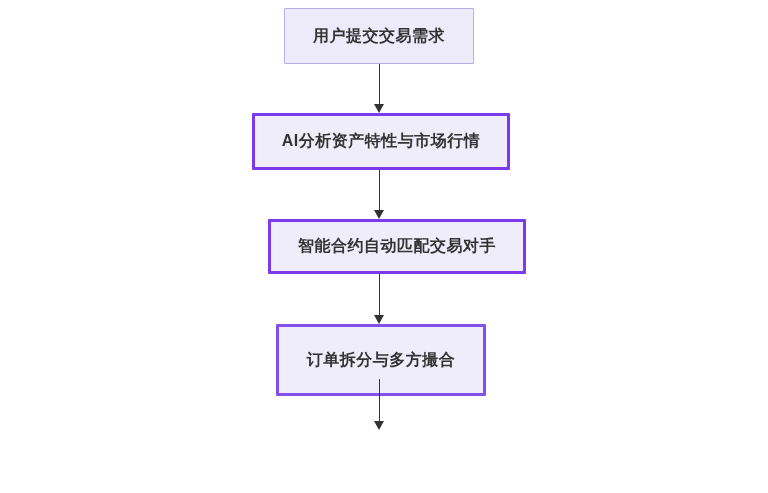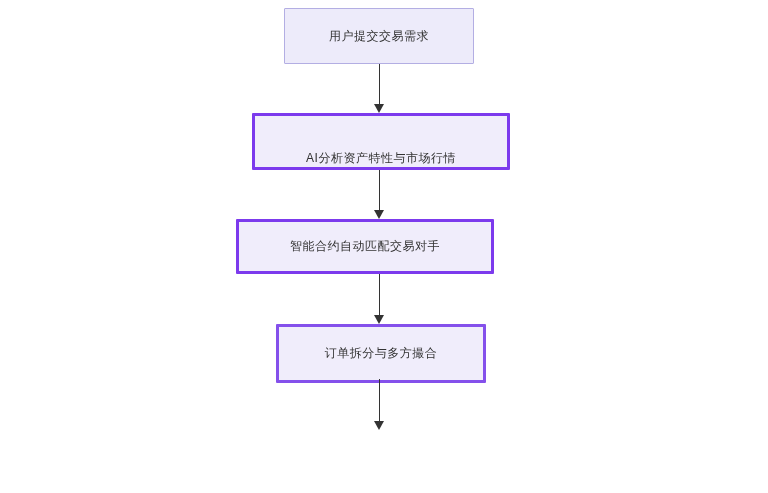--- a/index.html
+++ b/index.html
@@ -21,29 +21,30 @@
     display: flex;
     align-items: center;
     justify-content: center;
     border-style: solid;
     border-width: 1px;
     border-color: #b3aee3;
     background: #edebfa;
     border-radius: 1px;
   }
   .node .label {
-    font-size: 12px;
+    font-size: 16px;
     color: #333333;
     letter-spacing: 0.5px;
     white-space: nowrap;
+    font-weight: bold;
   }
   .n1 { left: 284px; top: 8px;   width: 190px; height: 56px; }
-  .n2 { left: 252px; top: 113px; width: 258px; height: 57px; align-items: flex-end; }
-  .n3 { left: 236px; top: 219px; width: 258px; height: 55px; }
-  .n4 { left: 276px; top: 324px; width: 210px; height: 59px; }
+  .n2 { left: 252px; top: 113px; width: 258px; height: 57px; }
+  .n3 { left: 268px; top: 219px; width: 258px; height: 55px; }
+  .n4 { left: 276px; top: 324px; width: 210px; height: 72px; }
   .n5 { left: 297px; top: 430px; width: 166px; height: 55px; }
 
   .edge {
     position: absolute;
     left: 373px;
     width: 13px;
   }
   .e1 { top: 64px;  height: 49px; }
   .e2 { top: 170px; height: 49px; }
   .e3 { top: 274px; height: 50px; }

